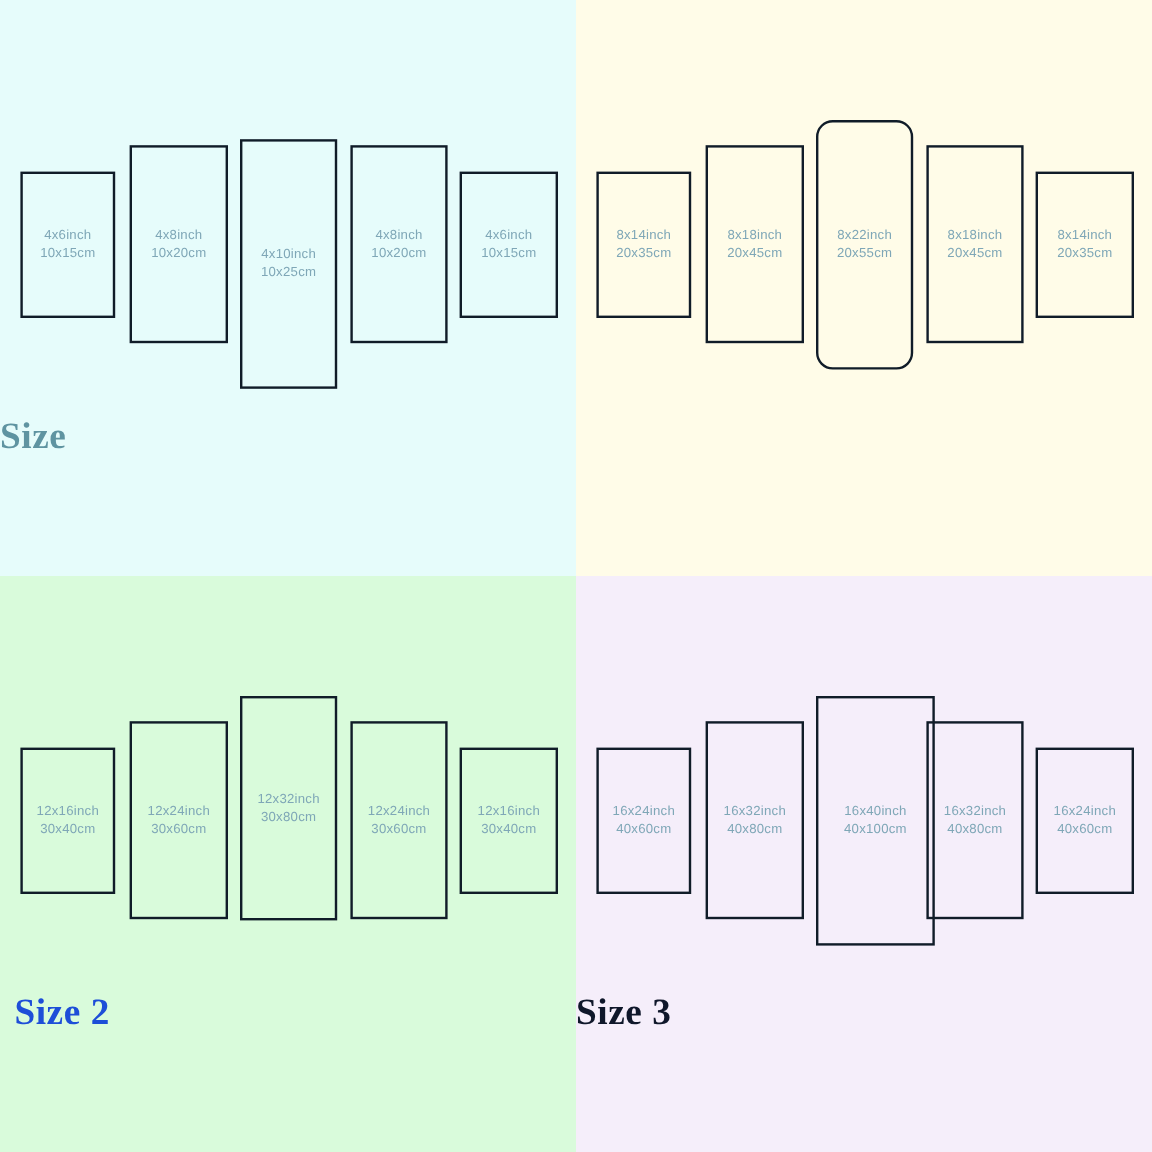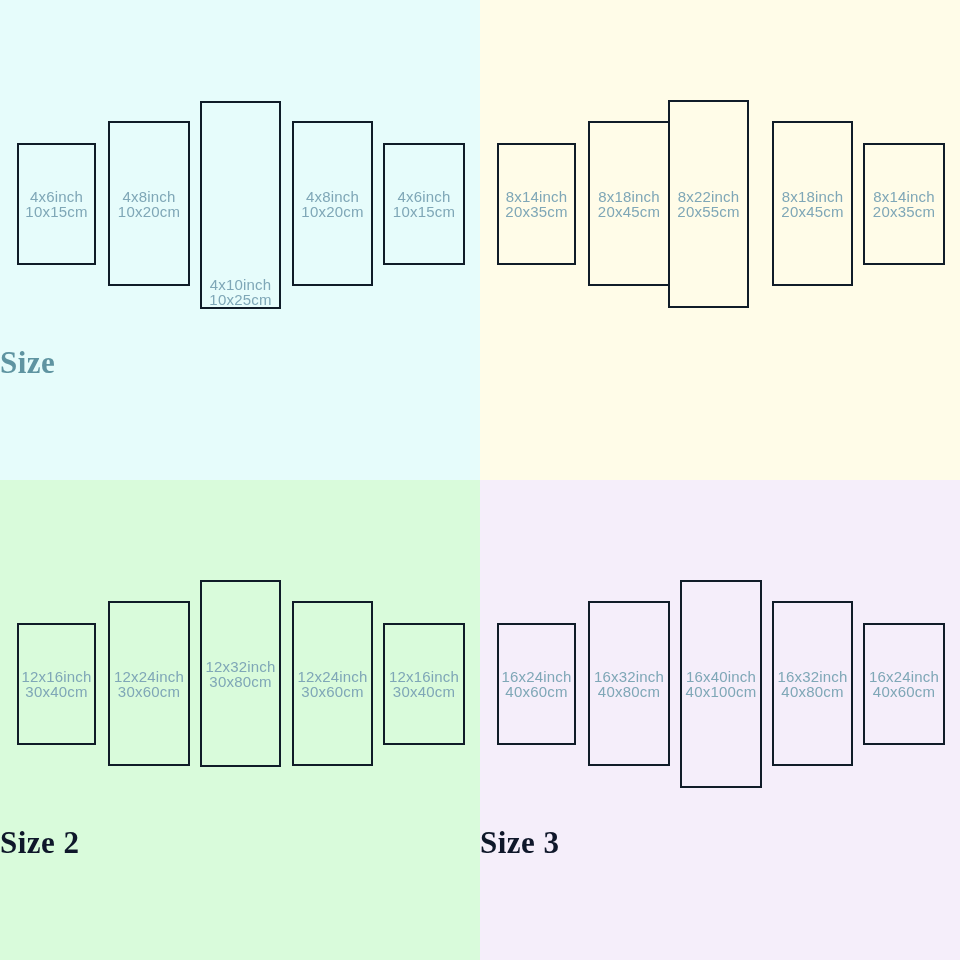--- a/index.html
+++ b/index.html
@@ -40,21 +40,21 @@
     border: 2px solid #101c28;
     background: transparent;
     display: flex;
     align-items: center;
     justify-content: center;
   }
   .panel-label {
     text-align: center;
     color: #7fa7b7;
     font-family: "Liberation Sans", sans-serif;
-    font-size: 15px;
+    font-size: 11px;
     line-height: 15px;
     letter-spacing: 0.2px;
     white-space: nowrap;
     user-select: none;
   }
   .panel-label .line2 {
     display: block;
   }
   .quadrant-title {
     position: absolute;
@@ -74,41 +74,41 @@
 
 <div id="chart-grid">
     <div class="quadrant" style="background: rgb(230, 252, 251);">
       <div class="panel-row">
         <div class="panel" style="left: 17px; top: 143px; width: 79px; height: 122px; border-color: rgb(16, 28, 40);">
           <div class="panel-label" style="color: rgb(127, 167, 183);"><span>4x6inch</span><span class="line2">10x15cm</span></div>
         </div>
         <div class="panel" style="left: 108px; top: 121px; width: 82px; height: 165px; border-color: rgb(16, 28, 40);">
           <div class="panel-label" style="color: rgb(127, 167, 183);"><span>4x8inch</span><span class="line2">10x20cm</span></div>
         </div>
-        <div class="panel" style="left: 200px; top: 101px; width: 81px; height: 208px; border-color: rgb(16, 28, 40); align-items: flex-end;">
+        <div class="panel" style="left: 200px; top: 116px; width: 81px; height: 208px; border-color: rgb(16, 28, 40);">
           <div class="panel-label" style="color: rgb(127, 167, 183);"><span>4x10inch</span><span class="line2">10x25cm</span></div>
         </div>
         <div class="panel" style="left: 292px; top: 121px; width: 81px; height: 165px; border-color: rgb(16, 28, 40);">
           <div class="panel-label" style="color: rgb(127, 167, 183);"><span>4x8inch</span><span class="line2">10x20cm</span></div>
         </div>
         <div class="panel" style="left: 383px; top: 143px; width: 82px; height: 122px; border-color: rgb(16, 28, 40);">
           <div class="panel-label" style="color: rgb(127, 167, 183);"><span>4x6inch</span><span class="line2">10x15cm</span></div>
         </div>
       </div>
       <div class="quadrant-title" style="top: 345px; color: rgb(95, 148, 161);">Size</div>
     </div>
     <div class="quadrant" style="background: rgb(255, 252, 232);">
       <div class="panel-row">
         <div class="panel" style="left: 17px; top: 143px; width: 79px; height: 122px; border-color: rgb(16, 28, 40);">
           <div class="panel-label" style="color: rgb(127, 167, 183);"><span>8x14inch</span><span class="line2">20x35cm</span></div>
         </div>
         <div class="panel" style="left: 108px; top: 121px; width: 82px; height: 165px; border-color: rgb(16, 28, 40);">
           <div class="panel-label" style="color: rgb(127, 167, 183);"><span>8x18inch</span><span class="line2">20x45cm</span></div>
         </div>
-        <div class="panel" style="left: 188px; top: 100px; width: 81px; height: 208px; border-color: rgb(16, 28, 40);">
+        <div class="panel" style="left: 200px; top: 100px; width: 81px; height: 208px; border-color: rgb(16, 28, 40); border-radius: 14px;">
           <div class="panel-label" style="color: rgb(127, 167, 183);"><span>8x22inch</span><span class="line2">20x55cm</span></div>
         </div>
         <div class="panel" style="left: 292px; top: 121px; width: 81px; height: 165px; border-color: rgb(16, 28, 40);">
           <div class="panel-label" style="color: rgb(127, 167, 183);"><span>8x18inch</span><span class="line2">20x45cm</span></div>
         </div>
         <div class="panel" style="left: 383px; top: 143px; width: 82px; height: 122px; border-color: rgb(16, 28, 40);">
           <div class="panel-label" style="color: rgb(127, 167, 183);"><span>8x14inch</span><span class="line2">20x35cm</span></div>
         </div>
       </div>
     </div>
@@ -123,31 +123,31 @@
         <div class="panel" style="left: 200px; top: 100px; width: 81px; height: 187px; border-color: rgb(16, 28, 40);">
           <div class="panel-label" style="color: rgb(127, 167, 183);"><span>12x32inch</span><span class="line2">30x80cm</span></div>
         </div>
         <div class="panel" style="left: 292px; top: 121px; width: 81px; height: 165px; border-color: rgb(16, 28, 40);">
           <div class="panel-label" style="color: rgb(127, 167, 183);"><span>12x24inch</span><span class="line2">30x60cm</span></div>
         </div>
         <div class="panel" style="left: 383px; top: 143px; width: 82px; height: 122px; border-color: rgb(16, 28, 40);">
           <div class="panel-label" style="color: rgb(127, 167, 183);"><span>12x16inch</span><span class="line2">30x40cm</span></div>
         </div>
       </div>
-      <div class="quadrant-title" style="top: 345px; color: #0f172a;">Size 2</div>
+      <div class="quadrant-title" style="top: 345px; color: #1d4ed8; padding-left: 12px;">Size 2</div>
     </div>
     <div class="quadrant" style="background: rgb(245, 238, 250);">
       <div class="panel-row">
         <div class="panel" style="left: 17px; top: 143px; width: 79px; height: 122px; border-color: rgb(16, 28, 40);">
           <div class="panel-label" style="color: rgb(127, 167, 183);"><span>16x24inch</span><span class="line2">40x60cm</span></div>
         </div>
         <div class="panel" style="left: 108px; top: 121px; width: 82px; height: 165px; border-color: rgb(16, 28, 40);">
           <div class="panel-label" style="color: rgb(127, 167, 183);"><span>16x32inch</span><span class="line2">40x80cm</span></div>
         </div>
-        <div class="panel" style="left: 200px; top: 100px; width: 82px; height: 208px; border-color: rgb(16, 28, 40);">
+        <div class="panel" style="left: 200px; top: 100px; width: 99px; height: 208px; border-color: rgb(16, 28, 40);">
           <div class="panel-label" style="color: rgb(127, 167, 183);"><span>16x40inch</span><span class="line2">40x100cm</span></div>
         </div>
         <div class="panel" style="left: 292px; top: 121px; width: 81px; height: 165px; border-color: rgb(16, 28, 40);">
           <div class="panel-label" style="color: rgb(127, 167, 183);"><span>16x32inch</span><span class="line2">40x80cm</span></div>
         </div>
         <div class="panel" style="left: 383px; top: 143px; width: 82px; height: 122px; border-color: rgb(16, 28, 40);">
           <div class="panel-label" style="color: rgb(127, 167, 183);"><span>16x24inch</span><span class="line2">40x60cm</span></div>
         </div>
       </div>
       <div class="quadrant-title" style="top: 345px; color: #0f172a;">Size 3</div>

